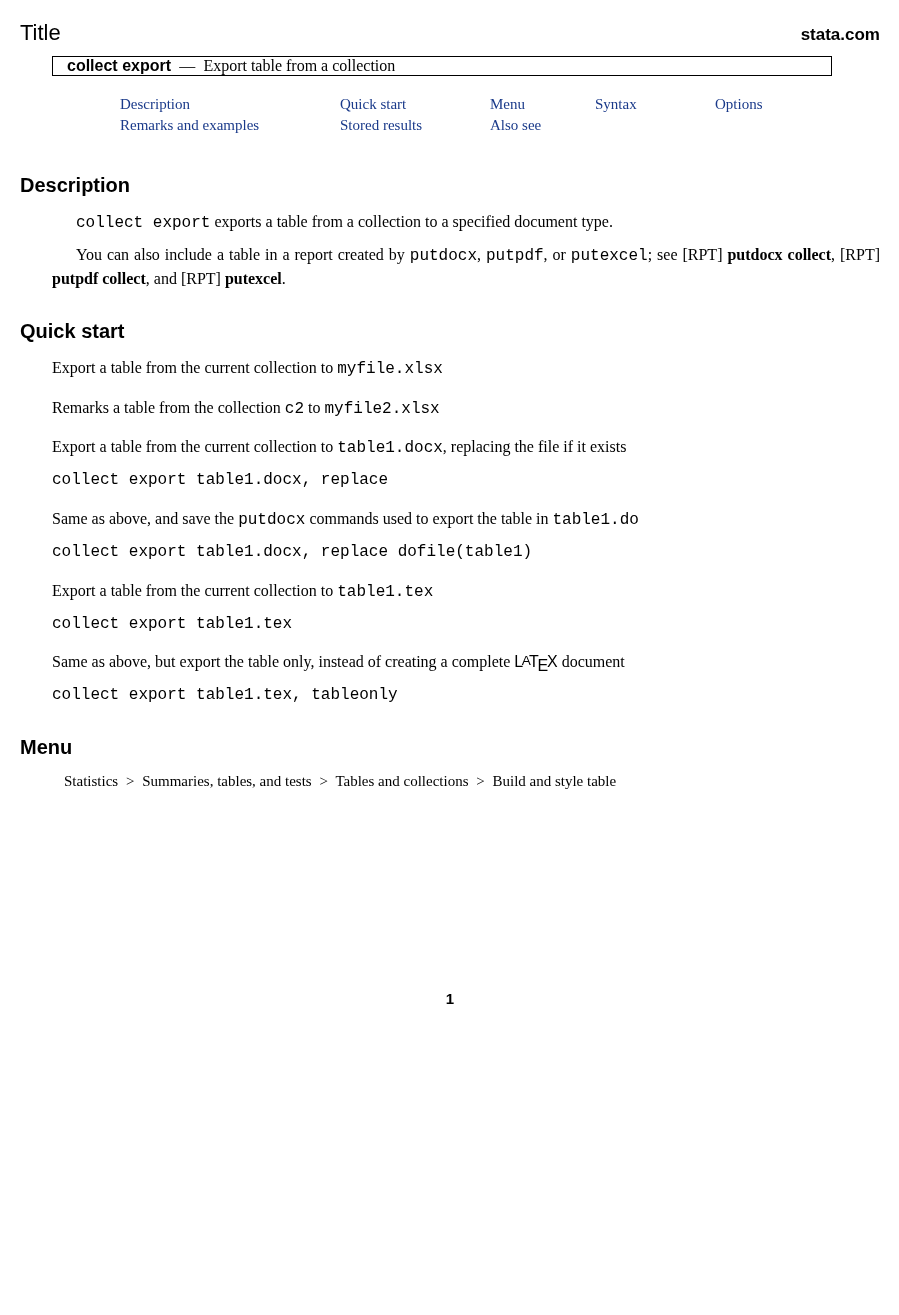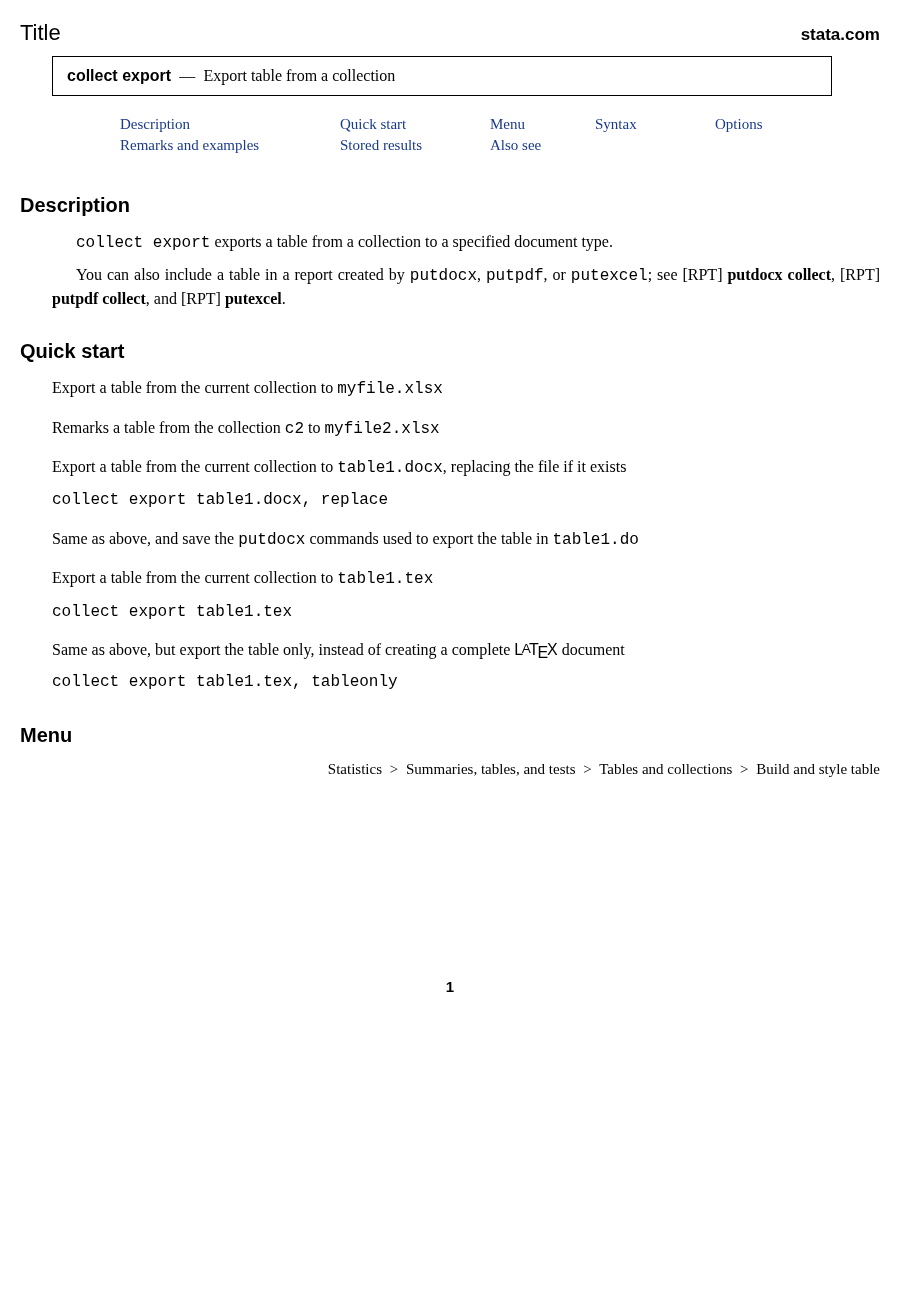--- a/index.html
+++ b/index.html
@@ -10,39 +10,39 @@
     color: #000;
     font-size: 15px;
   }
   .page { width: 860px; margin: 0 auto; }
   .header-row { display: flex; justify-content: space-between; align-items: baseline; }
   .title-h { font-size: 22px; font-weight: normal; font-family: Arial, Helvetica, sans-serif; }
   .site { font-size: 17px; font-weight: bold; font-family: Arial, Helvetica, sans-serif; }
   .titlebox {
     border: 1px solid #000;
     margin: 10px 0 20px 32px;
-    padding: 10px 14px;
+    padding: 0 14px;
     width: 780px;
     box-sizing: border-box;
   }
   .titlebox .cmd { font-family: Arial, Helvetica, sans-serif; font-weight: bold; font-size: 16px; }
   .titlebox .sub { font-family: Georgia, 'Times New Roman', serif; font-size: 16px; }
   .toc { margin: 0 0 40px 100px; font-family: Georgia, 'Times New Roman', serif; font-size: 15px; }
   .toc-row { display: flex; gap: 0; margin-bottom: 4px; }
   .toc-row a { color: #1a3a8a; text-decoration: none; }
   .c1 { width: 220px; } .c2 { width: 150px; } .c3 { width: 105px; } .c4 { width: 120px; } .c5 { width: 100px; }
   h2.section { font-family: Arial, Helvetica, sans-serif; font-size: 20px; font-weight: bold; margin: 30px 0 14px 0; }
   .body-block { margin-left: 32px; font-family: Georgia, 'Times New Roman', serif; font-size: 16px; line-height: 1.4; }
   .body-block p { margin: 0 0 10px 0; text-align: justify; }
   .mono { font-family: 'Courier New', Courier, monospace; }
   .sc { font-variant: small-caps; font-family: Georgia, serif; }
   .qentry { margin-bottom: 16px; }
   .qdesc { margin: 0 0 4px 0; }
   .qcmd { margin: 0 0 0 50px; font-family: 'Courier New', Courier, monospace; }
-  .menu-path { margin-left: 44px; font-family: Georgia, 'Times New Roman', serif; font-size: 15px; text-align: right; }
+  .menu-path { margin-left: 44px; font-family: Georgia, 'Times New Roman', serif; font-size: 15px; }
   .gt { padding: 0 4px; }
   .page-num { text-align: center; font-weight: bold; font-family: Arial, Helvetica, sans-serif; margin-top: 200px; }
   .latex { font-family: Liberation Sans, sans-serif; }
   .latex .a { position: relative; top: -0.15em; font-size: 0.85em; margin: 0 -0.12em; }
   .latex .e { position: relative; top: 0.22em; margin: 0 -0.08em; }
 </style>
 </head>
 <body>
 
 <div class="page">
@@ -95,20 +95,21 @@
     </div>
 
 
     <div class="qentry">
       <p class="qdesc"><span>Export a table from the current collection to </span><span class="mono">table1.docx</span><span>, replacing the file if it exists</span></p>
       <p class="qcmd">collect export table1.docx, replace</p>
     </div>
 
     <div class="qentry">
       <p class="qdesc"><span>Same as above, and save the </span><span class="mono">putdocx</span><span> commands used to export the table in </span><span class="mono">table1.do</span><span></span></p>
+      <p class="qcmd">collect export table1.docx, replace dofile(table1)</p>
     </div>
 
     <div class="qentry">
       <p class="qdesc"><span>Export a table from the current collection to </span><span class="mono">table1.tex</span><span></span></p>
       <p class="qcmd">collect export table1.tex</p>
     </div>
 
     <div class="qentry">
       <p class="qdesc"><span>Same as above, but export the table only, instead of creating a complete </span><span class="latex">L<span class="a">A</span>T<span class="e">E</span>X</span><span> document</span></p>
       <p class="qcmd">collect export table1.tex, tableonly</p>

